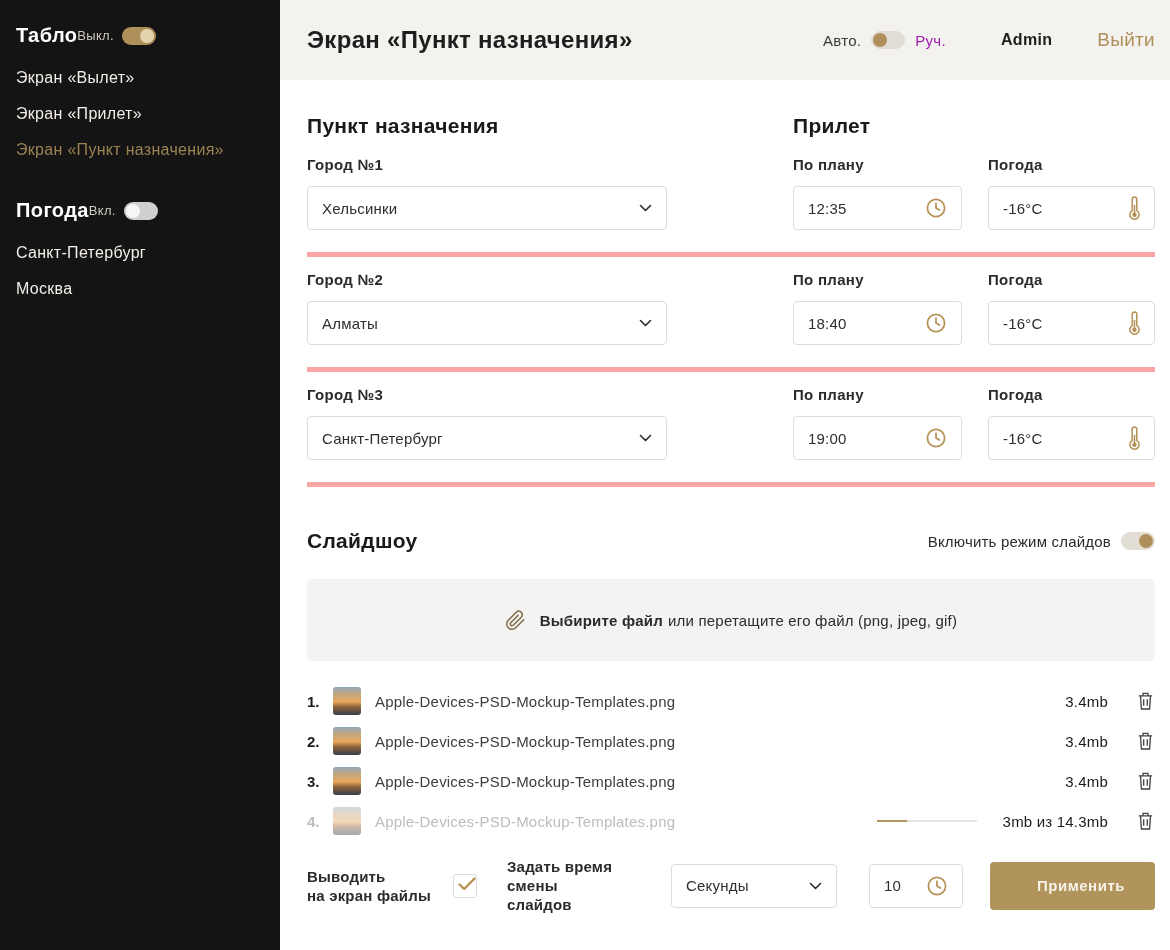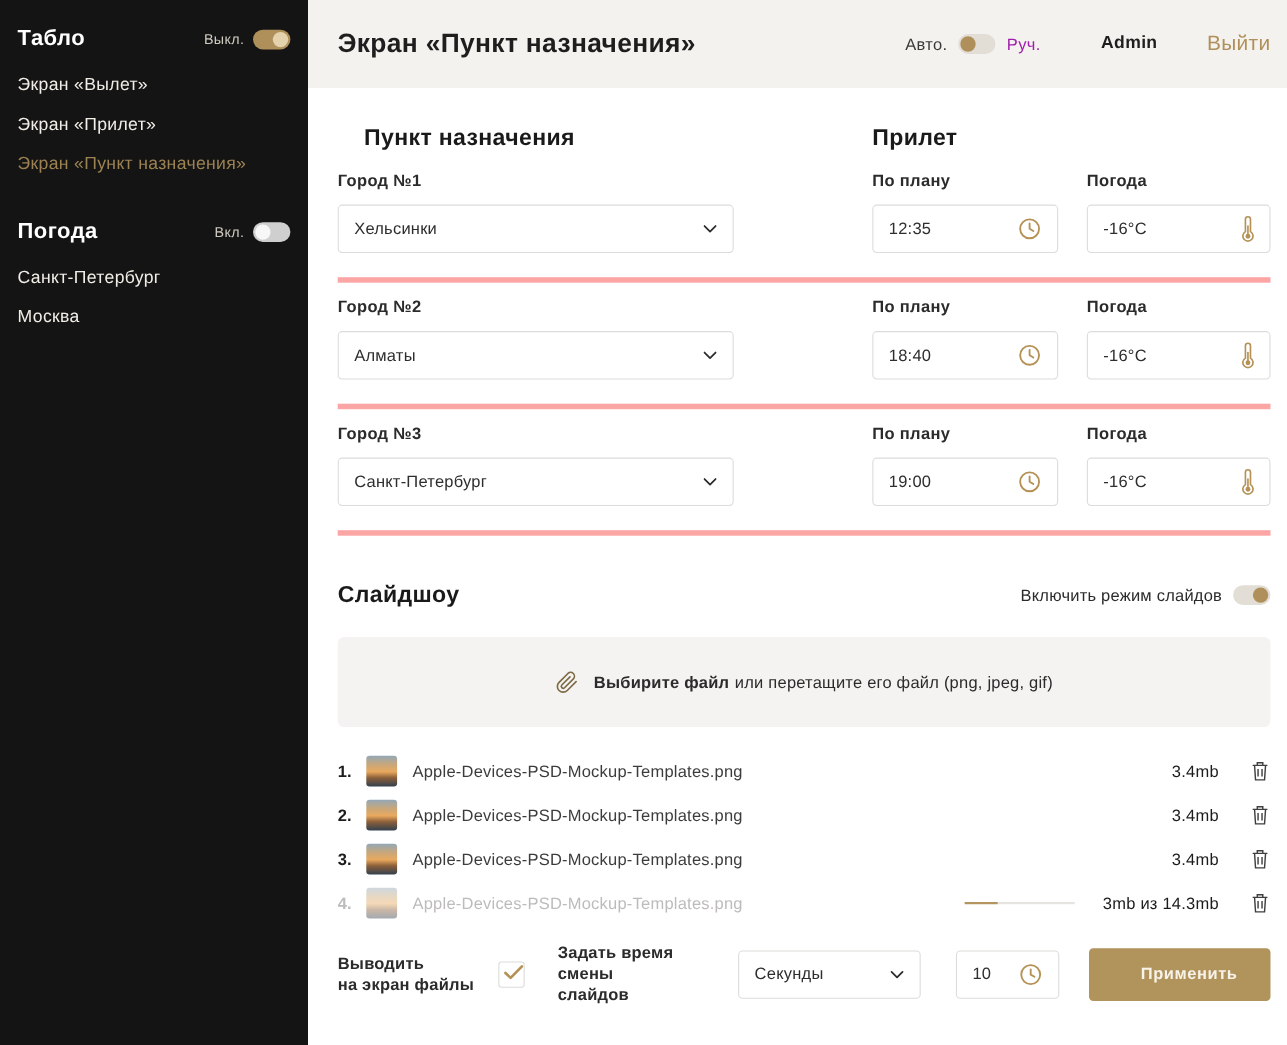--- a/index.html
+++ b/index.html
@@ -3,21 +3,21 @@
 <meta charset="utf-8">
 <style>
   * { margin:0; padding:0; box-sizing:border-box; }
   html,body { width:1170px; height:950px; overflow:hidden; }
   body { font-family:"Liberation Sans", sans-serif; background:#fff; color:#1c1c1c; }
 
   .app { display:flex; width:1170px; height:950px; }
 
   
   .sidebar { width:280px; flex-shrink:0; background:#141414; color:#f2eee7; padding:24px 16px; }
-  .side-head { display:flex; align-items:center; justify-content:space-between; margin-bottom:22px; }
+  .side-head { display:flex; align-items:center; margin-bottom:22px; }
   .side-title { font-size:20px; font-weight:bold; color:#ffffff; letter-spacing:0.4px; }
   .side-toggle-wrap { display:flex; align-items:center; gap:8px; }
   .side-toggle-label { font-size:13px; color:#cfcabf; letter-spacing:0.3px; }
   .side-item { font-size:16px; letter-spacing:0.3px; color:#f2eee7; margin-bottom:18px; cursor:pointer; }
   .side-item.active { color:#9c8252; }
   .side-section + .side-section { margin-top:40px; }
 
   
   .toggle { position:relative; width:34px; height:18px; border-radius:10px; cursor:pointer; flex-shrink:0; }
   .toggle .knob { position:absolute; top:2px; width:14px; height:14px; border-radius:50%; }
@@ -34,21 +34,21 @@
   .mode-label { font-size:15px; color:#3a3a3a; letter-spacing:0.3px; }
   .mode-label.dim { color:#a21caf; }
   .topbar .toggle { margin:0 10px; }
   .user-name { font-size:16px; font-weight:bold; color:#1e1e1e; margin-left:55px; letter-spacing:0.3px; }
   .logout { font-size:19px; color:#b0905a; margin-left:45px; letter-spacing:0.3px; cursor:pointer; background:none; border:none; font-family:inherit; }
 
   
   .content { padding:34px 15px 0 27px; }
   .dest-grid { display:grid; grid-template-columns:360px 1fr 169px 167px; column-gap:26px; align-items:end; }
   .section-heading { font-size:21px; font-weight:bold; color:#1a1a1a; letter-spacing:0.3px; }
-  .headrow { margin-bottom:4px;margin-left:24px; }
+  .headrow { margin-bottom:4px; }
   .headrow .col3 { grid-column:3 / span 2; }
   .dest-row { padding:14px 0 22px; border-bottom:5px solid #fca5a5; align-items:start; }
   .field-label { font-size:15px; font-weight:bold; color:#2b2b2b; letter-spacing:0.3px; margin-bottom:13px; }
 
   .select, .tinput { height:44px; border:1px solid #dcdcda; border-radius:4px; background:#fff;
     display:flex; align-items:center; justify-content:space-between; padding:0 14px; font-size:15px;
     color:#2e2e2e; letter-spacing:0.2px; cursor:pointer; }
   .chev { flex-shrink:0; margin-left:8px; }
 
   

